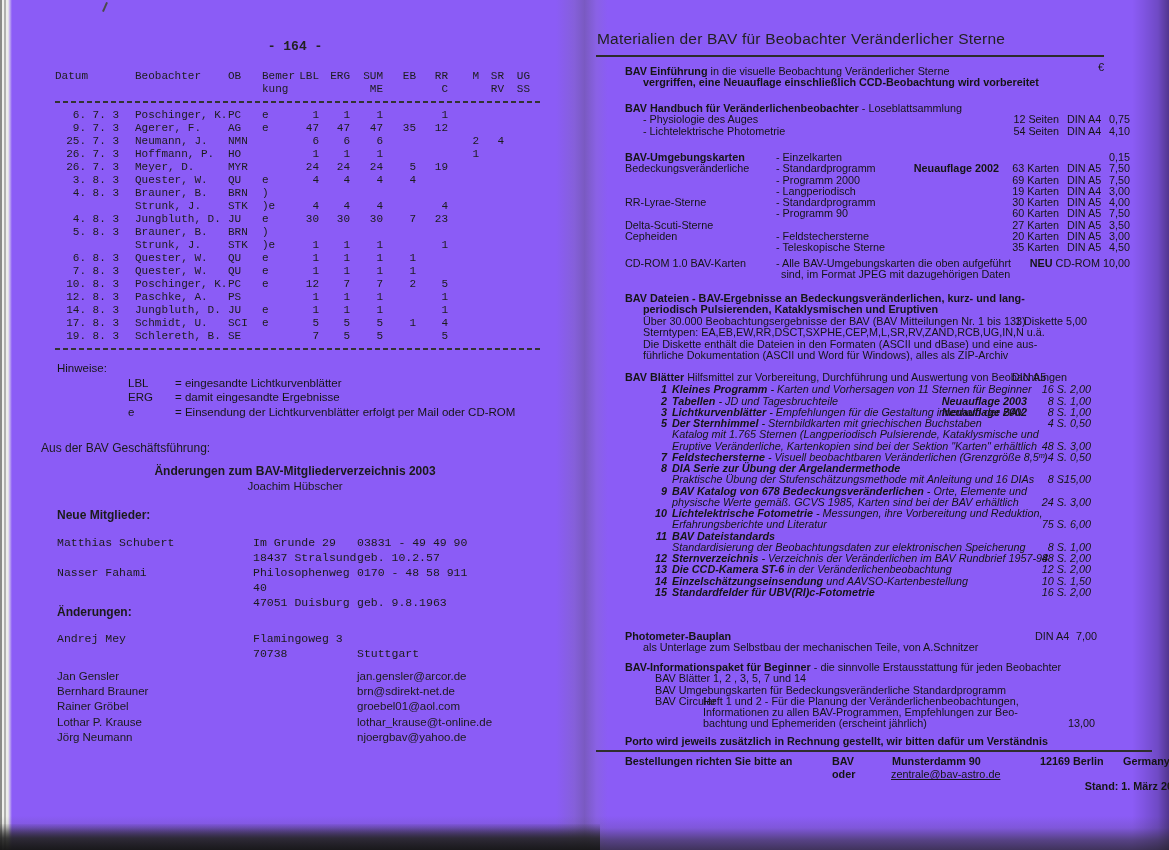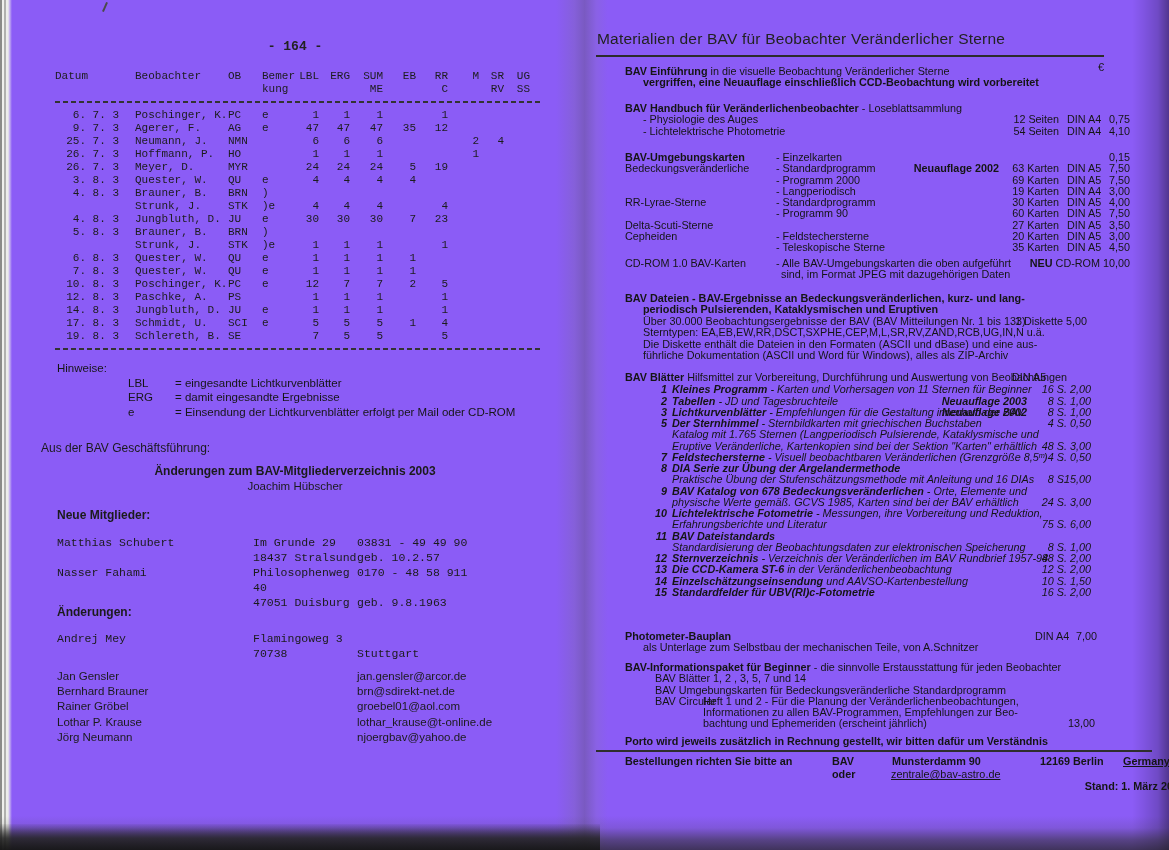--- a/index.html
+++ b/index.html
@@ -94,21 +94,21 @@
   .in-price { position:absolute; left:412px; width:58px; text-align:right; }
   .sec-porto { top:736px; font-weight:bold; }
   .porto-rule { left:596px; top:750px; width:556px; height:2px; background:#2e2e2e; }
   .sec-best { top:756px; }
   .bt-label { position:absolute; left:0; font-weight:bold; }
   .bt-org { position:absolute; left:207px; font-weight:bold; }
   .bt-addr { position:absolute; left:267px; font-weight:bold; }
   .bt-email { position:absolute; left:266px; top:13px; text-decoration:underline; }
   .bt-org2 { position:absolute; left:207px; top:13px; font-weight:bold; }
   .bt-city { position:absolute; left:415px; font-weight:bold; }
-  .bt-country { position:absolute; left:498px; font-weight:bold;text-decoration:underline; }
+  .bt-country { position:absolute; left:498px; font-weight:bold; }
   .bt-stand { position:absolute; left:400px; top:25px; width:160px; text-align:right; font-weight:bold; }
 </style>
 </head>
 <body>
 
 <div class="canvas">
 
   <div class="abs edge-left"></div>
   <div class="abs spine"></div>
   <div class="abs edge-right"></div>

